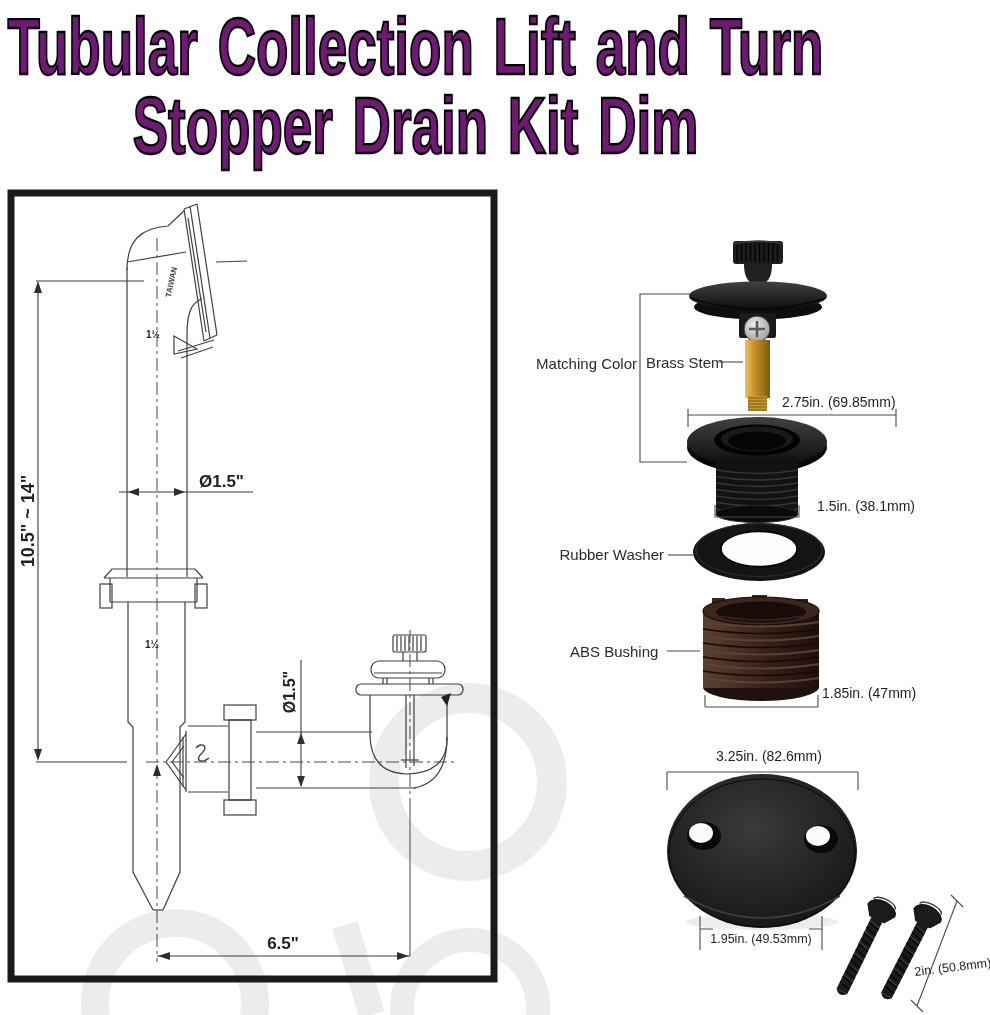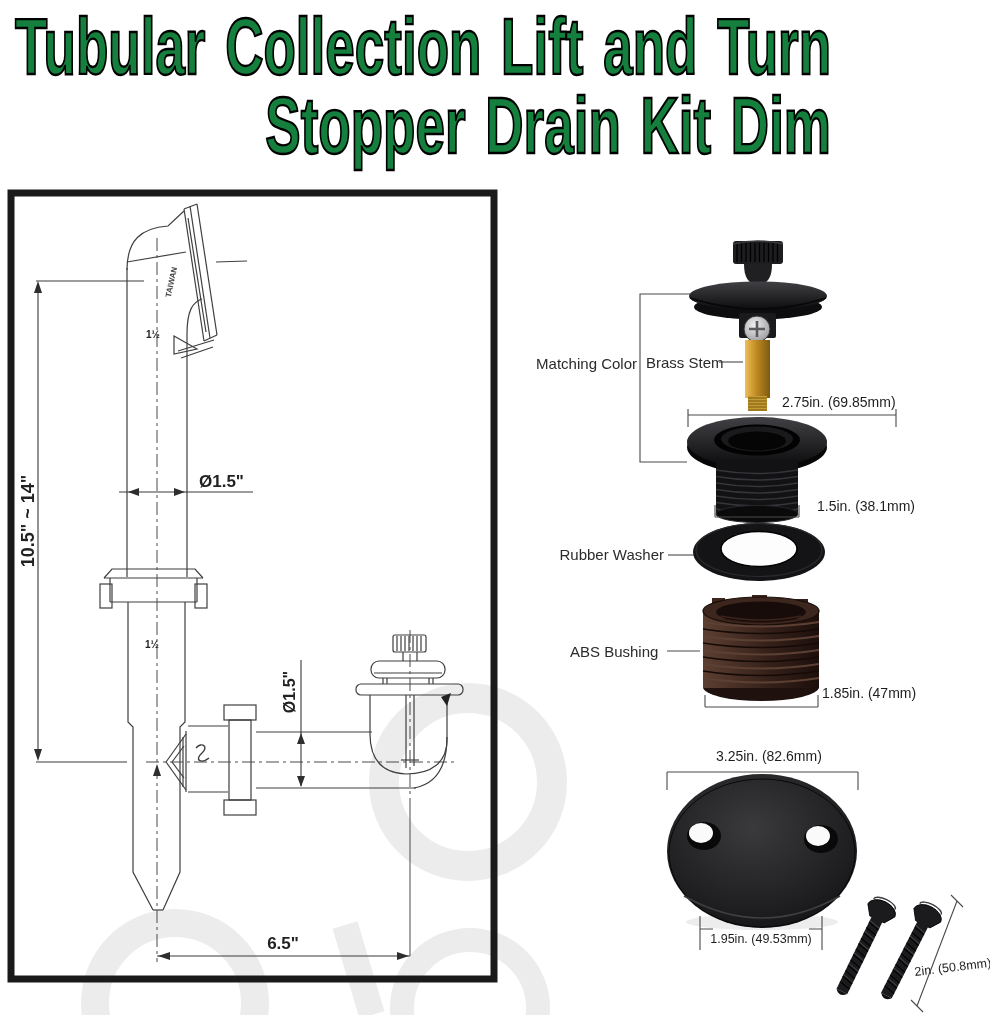--- a/index.html
+++ b/index.html
@@ -1,18 +1,18 @@
 <!DOCTYPE html>
 <html><head>
 <meta charset="utf-8">
 <style>
   html,body{margin:0;padding:0;background:#ffffff;}
   body{width:990px;height:1015px;position:relative;overflow:hidden;
        font-family:"Liberation Sans",sans-serif;}
-  .title{position:absolute;top:0;left:0;width:831px;text-align:right;color:#15803d;}
+  .title{position:absolute;top:0;left:0;width:831px;text-align:center;color:#701a75;}
   .t-line{display:block;font-weight:bold;font-size:53px;line-height:53px;
           letter-spacing:0px;word-spacing:5px;
           transform:scaleY(1.5);transform-origin:center;
           -webkit-text-stroke:1.6px #000;}
   .t-line1{margin-top:20px;}
   .t-line2{margin-top:26px;}
   svg{position:absolute;top:0;left:0;}
   text{font-family:"Liberation Sans",sans-serif;}
   .lbl{font-size:15px;fill:#2b2b2b;}
   .dim{font-size:14px;fill:#1e1e1e;}

